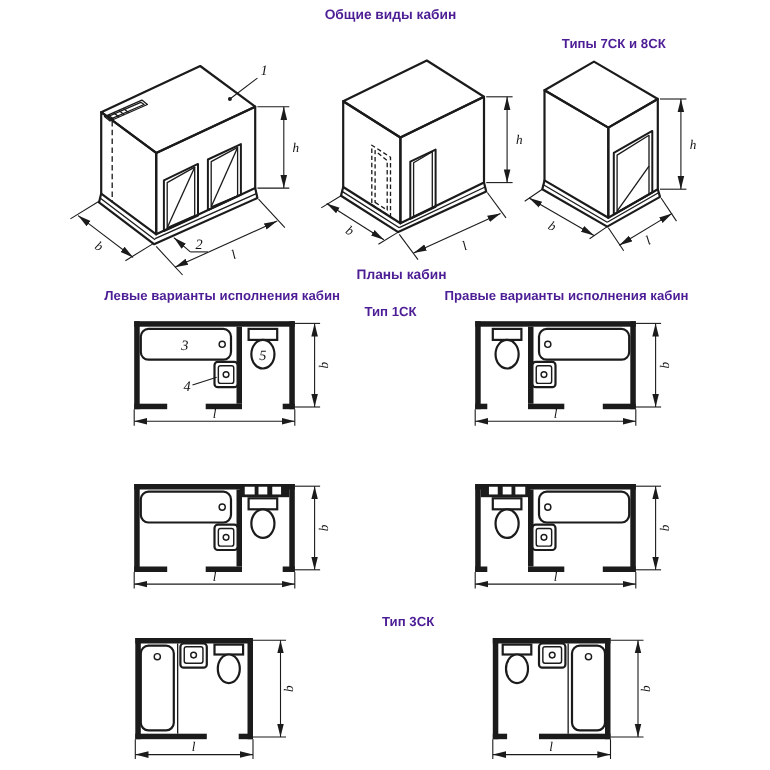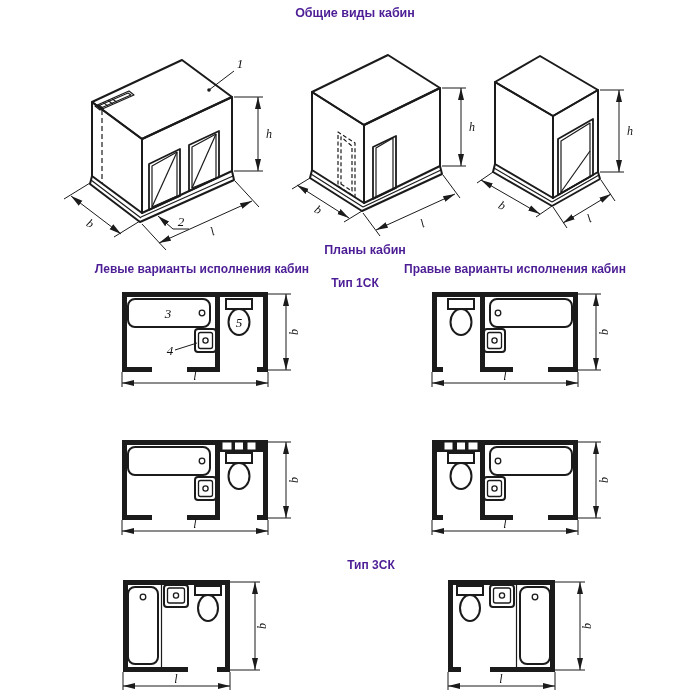--- a/index.html
+++ b/index.html
@@ -19,20 +19,21 @@
   .fx2{fill:none;stroke:#1b1b1b;stroke-width:1.3;}
   text.d{font:italic 12px "Liberation Serif",serif;fill:#111;text-anchor:middle;}
   text.n{font:italic 13px "Liberation Serif",serif;}
 </style>
 </head>
 <body>
 
 <div class="page">
 
   <div class="t big" style="left:10px;top:7px;width:690px">Общие виды кабин</div>
+  <div class="t" style="left:463px;top:34px;width:190px">Типы 7СК и 8СК</div>
 
   <svg style="left:52px;top:50px" width="235" height="205" viewBox="0 0 235 205">
     <defs>
       <marker id="arr" orient="auto-start-reverse" markerWidth="13" markerHeight="8" refX="12" refY="4">
         <path d="M12,4 L0,1 L0,7 Z" fill="#1b1b1b"></path>
       </marker>
     </defs>
     <g>
       <path class="ln" d="M130,10 L180,47 L90,89 L40,52 Z"></path>
       <path class="ln" d="M90,89 L180,47 L180,121 L90,163 Z"></path>

